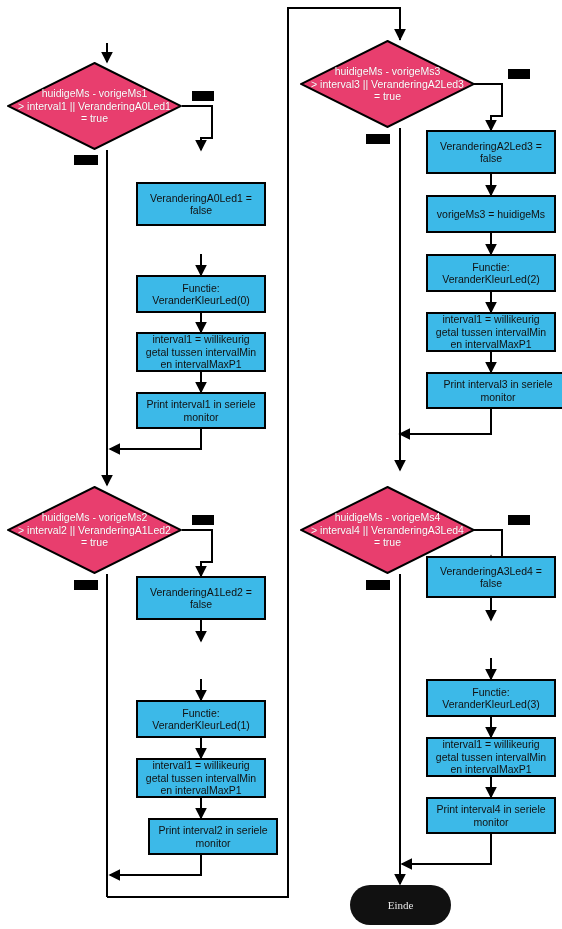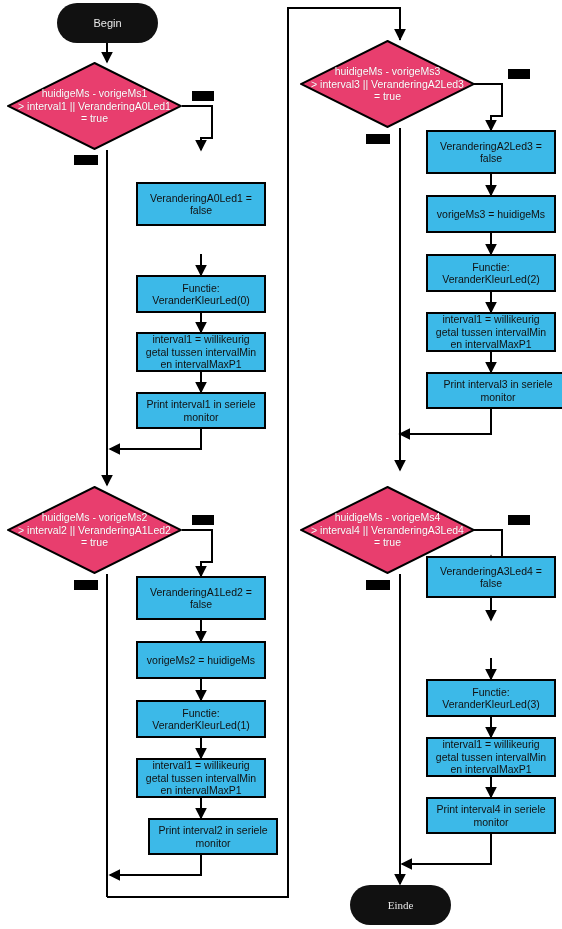--- a/index.html
+++ b/index.html
@@ -89,23 +89,20 @@
       <path d="M491,658 L491,679" marker-end="url(#ah)"></path>
       <path d="M491,717 L491,737" marker-end="url(#ah)"></path>
       <path d="M491,777 L491,797" marker-end="url(#ah)"></path>
 
       <path d="M491,834 L491,864 L402,864" marker-end="url(#ah)"></path>
 
       <path d="M400,574 L400,884" marker-end="url(#ah)"></path>
     </g>
   </svg>
 
-  <div class="node term" style="left:57px;top:3px;width:101px;height:40px;">
-    <span>Begin</span>
-  </div>
 
   <div class="node term" style="left:350px;top:885px;width:101px;height:40px;font-family:Liberation Serif, serif;">
     <span>Einde</span>
   </div>
 
   <div class="node dec" style="left:7px;top:62px;width:175px;height:88px;">
     <svg width="175" height="88" viewBox="0 0 175 88">
       <polygon points="87.5,1 174,44 87.5,87 1,44" fill="#e83e6e" stroke="#000" stroke-width="2"></polygon>
     </svg>
     <span class="dlabel" style="white-space: pre-line;">huidigeMs - vorigeMs1
@@ -141,23 +138,20 @@
 &gt; interval2 || VeranderingA1Led2
 = true</span>
   </div>
   <div class="redact" style="left:192px;top:515px;width:22px;height:10px;"></div>
   <div class="redact" style="left:74px;top:580px;width:24px;height:10px;"></div>
 
   <div class="node proc" style="left:136px;top:576px;width:130px;height:44px;">
     <span style="white-space: pre-line;">VeranderingA1Led2 =
 false</span>
   </div>
-  <div class="node proc" style="left:136px;top:641px;width:130px;height:38px;">
-    <span style="white-space: pre-line;">vorigeMs2 = huidigeMs</span>
-  </div>
   <div class="node proc" style="left:136px;top:700px;width:130px;height:38px;">
     <span style="white-space: pre-line;">Functie:
 VeranderKleurLed(1)</span>
   </div>
   <div class="node proc" style="left:136px;top:758px;width:130px;height:40px;">
     <span style="white-space: pre-line;">interval1 = willikeurig
 getal tussen intervalMin
 en intervalMaxP1</span>
   </div>
   <div class="node proc" style="left:136px;top:818px;width:130px;height:37px;margin-left:12px;">

